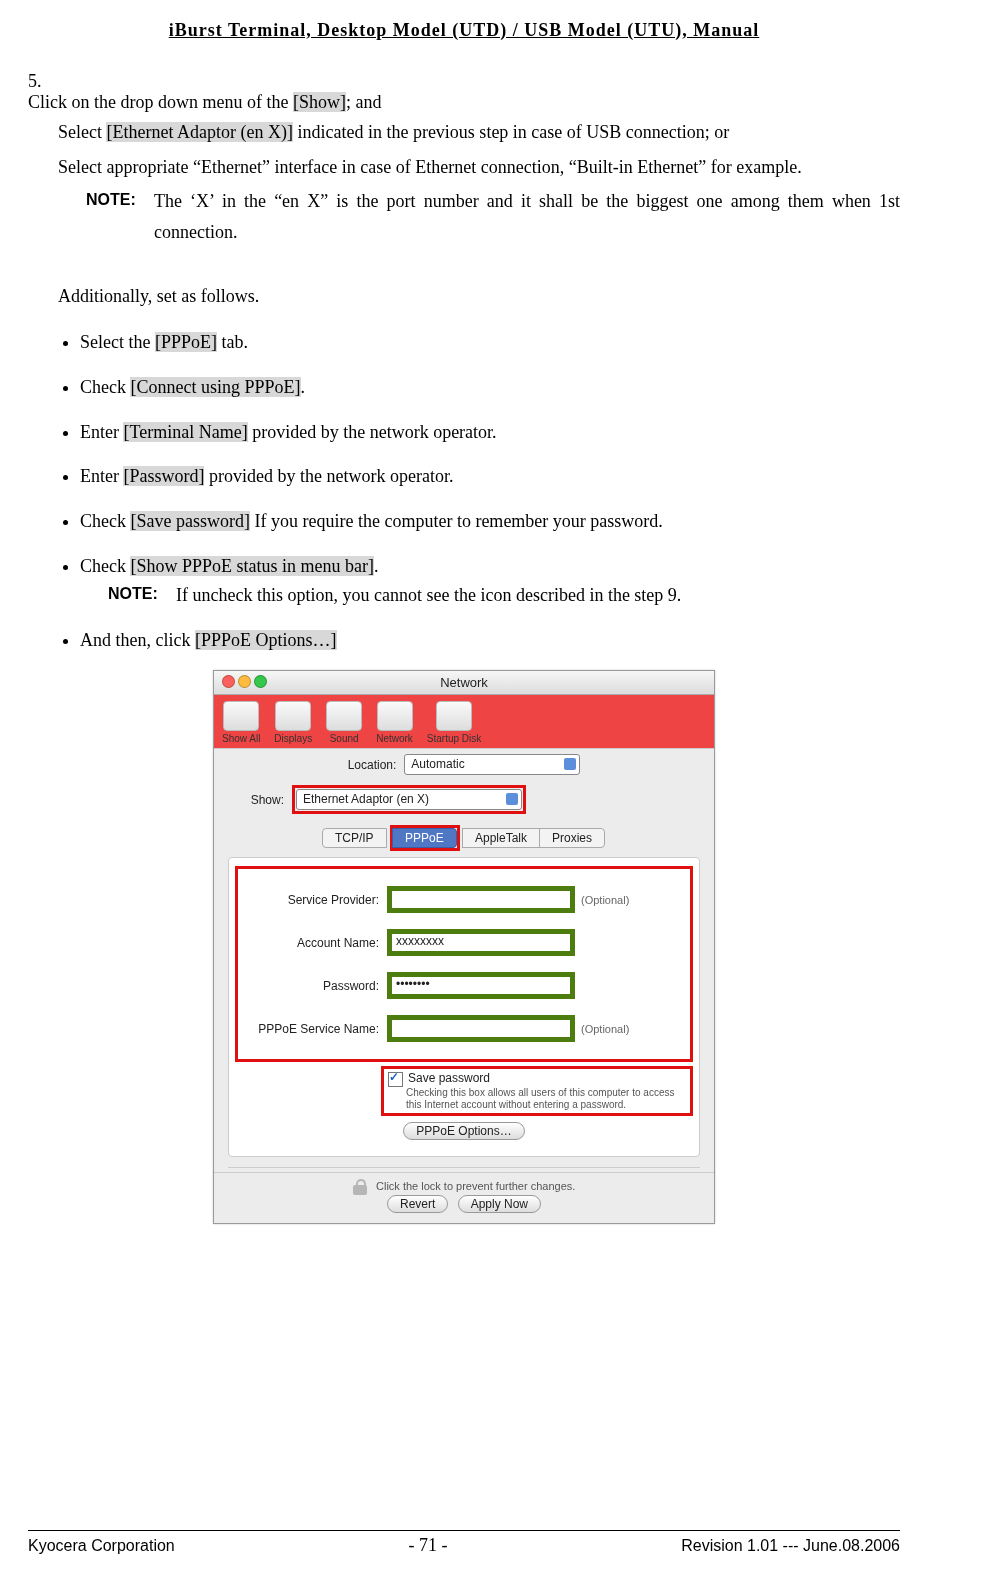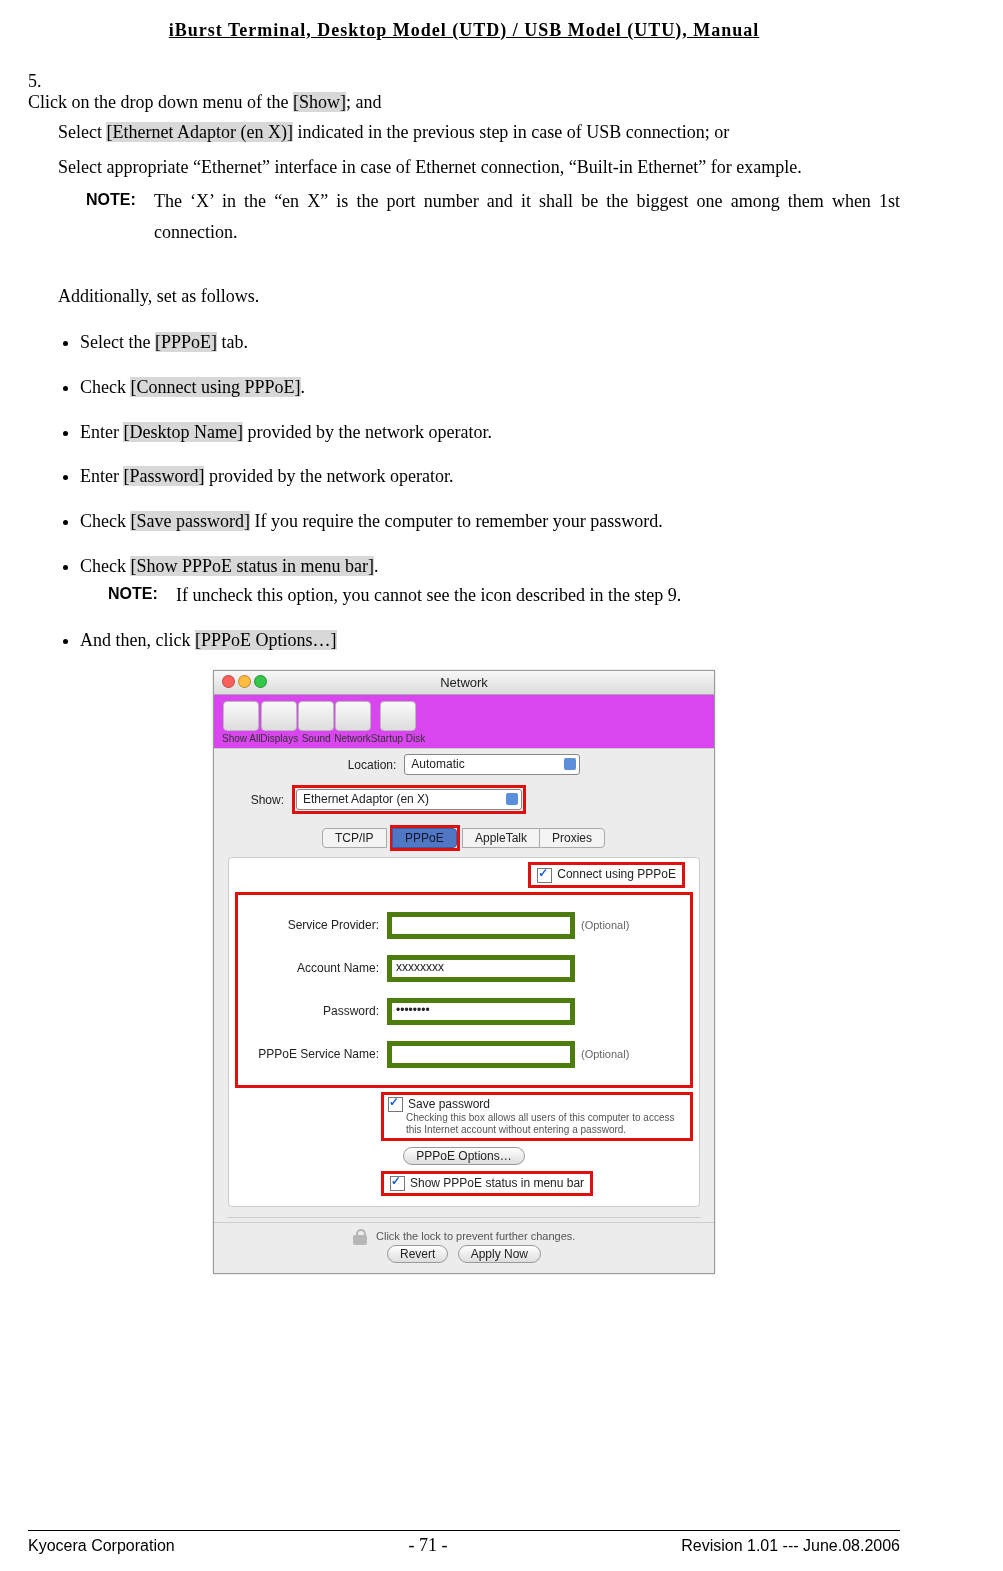--- a/index.html
+++ b/index.html
@@ -75,24 +75,25 @@
     border-bottom: 1px solid #aaa;
     padding: 4px 6px;
     text-align: center;
     position: relative;
     font-size: 13px;
   }
   .traffic { position: absolute; left: 8px; top: 4px; }
   .dot { display:inline-block; width:11px; height:11px; border-radius:50%; margin-right:3px; border:1px solid rgba(0,0,0,0.25); }
   .dot.r{background:#fc605c;} .dot.y{background:#fdbc40;} .dot.g{background:#34c749;}
   .toolbar {
-    background: #d946ef;
+    background: #ef4444;
     padding: 6px 8px 4px 8px;
     border-bottom: 1px solid #ccc;
     display: flex;
+    gap: 14px;
   }
   .tool { text-align:center; font-size:10px; color:#333; }
   .tool-icon {
     width: 34px; height: 28px; border:1px solid #bbb; border-radius:4px;
     background: linear-gradient(#fafafa,#ddd); margin: 0 auto 2px auto;
   }
   .row { display:flex; align-items:center; padding: 5px 14px; gap:8px; }
   .row .lbl { text-align:right; font-size:12px; }
   .select {
     background: #fff; border:1px solid #888; border-radius:3px;
@@ -103,21 +104,21 @@
     background:#5b8edb; border-radius:2px;
   }
   .red-box { border: 3px solid #e01010; padding:1px; }
   .tabs { text-align:center; margin:6px 0; }
   .tab {
     display:inline-block; padding:2px 12px; font-size:12px; background:#f3f3f3;
     border:1px solid #aaa; margin-left:-1px; cursor:default;
   }
   .tab:first-child{border-radius:4px 0 0 4px;}
   .tab:last-child{border-radius:0 4px 4px 0;}
-  .tab.active{ background:#5077c4; color:#0f172a; border-color:#3a5fa8;}
+  .tab.active{ background:#5077c4; color:#ffffff; border-color:#3a5fa8;}
   .panel { background:#fff; margin: 4px 14px 10px 14px; border:1px solid #ccc; border-radius:4px; padding:4px 4px 10px 4px; }
   .frow { display:flex; align-items:center; margin:16px 0; }
   .frow .flbl { width:140px; text-align:right; font-size:12px; padding-right:8px; color:#222;}
   .finput { border:5px solid #4d7c0f; background:#fff; height:17px; font-size:12px; padding:0 4px; }
   .opt { font-size:11px; color:#666; margin-left:6px; }
   .chk { width:13px; height:13px; border:1px solid #777; background:#fff; display:inline-block; vertical-align:middle; margin-right:5px; position:relative;}
   .chk.checked::after{ content:"✓"; color:#1a5fd0; font-size:12px; position:absolute; top:-3px; left:0; font-weight:bold;}
   .small { font-size:10px; color:#555; line-height:1.2; }
   .pillbtn {
     display:inline-block; border:1px solid #999; border-radius:10px;
@@ -153,21 +154,21 @@
     <span class="note-txt">The ‘X’ in the “en X” is the port number and it shall be the biggest one among them when 1st connection.</span>
   </div>
 
   <div style="height:26px;"></div>
 
   <div class="line indent1">Additionally, set as follows.</div>
 
   <ul class="bullets">
     <li><span>Select the </span><span class="hl">[PPPoE]</span><span> tab.</span></li>
     <li><span>Check </span><span class="hl">[Connect using PPPoE]</span><span>.</span></li>
-    <li><span>Enter </span><span class="hl">[Desktop Name]</span><span> provided by the network operator.</span></li>
+    <li><span>Enter </span><span class="hl">[Terminal Name]</span><span> provided by the network operator.</span></li>
     <li><span>Enter </span><span class="hl">[Password]</span><span> provided by the network operator.</span></li>
     <li><span>Check </span><span class="hl">[Save password]</span><span> If you require the computer to remember your password.</span></li>
     <li>
       <span>Check </span><span class="hl">[Show PPPoE status in menu bar]</span><span>.</span>
       <div class="inner-note">
         <span class="note-lbl">NOTE:</span>
         <span>If uncheck this option, you cannot see the icon described in the step 9.</span>
       </div>
     </li>
     <li><span>And then, click </span><span class="hl">[PPPoE Options…]</span></li>
@@ -203,25 +204,20 @@
 
       <div class="tabs">
         <span class="tab">TCP/IP</span>
         <span class="red-box" style="display:inline-block;padding:0;">
           <span class="tab active">PPPoE</span>
         </span>
         <span class="tab">AppleTalk</span><span class="tab">Proxies</span>
       </div>
 
       <div class="panel">
-        <div style="text-align:right;padding-right:10px;">
-          <span class="red-box" style="display:inline-block;padding:2px 6px;">
-            <span class="chk checked"></span><span>Connect using PPPoE</span>
-          </span>
-        </div>
 
         <div class="red-box" style="margin:4px 2px;">
           <div class="frow">
             <span class="flbl">Service Provider:</span>
             <span class="finput" style="width:170px;"></span>
             <span class="opt">(Optional)</span>
           </div>
           <div class="frow">
             <span class="flbl">Account Name:</span>
             <span class="finput" style="width:170px;">xxxxxxxx</span>
@@ -241,25 +237,20 @@
           <span class="red-box" style="display:block;padding:2px 4px;">
             <span class="chk checked"></span><span>Save password</span>
             <div class="small" style="margin-left:18px;">Checking this box allows all users of this computer to access this Internet account without entering a password.</div>
           </span>
         </div>
 
         <div style="text-align:center;margin:6px 0;">
           <span class="pillbtn">PPPoE Options…</span>
         </div>
 
-        <div style="margin:4px 2px 0 148px;">
-          <span class="red-box" style="display:inline-block;padding:2px 6px;">
-            <span class="chk checked"></span><span>Show PPPoE status in menu bar</span>
-          </span>
-        </div>
       </div>
 
       <hr class="hr">
       <div class="bottom-row">
         <span>
           <span class="lock"></span>
           <span style="font-size:11px;color:#555;">Click the lock to prevent further changes.</span>
         </span>
         <span>
           <span class="pillbtn" style="margin-right:6px;">Revert</span>

